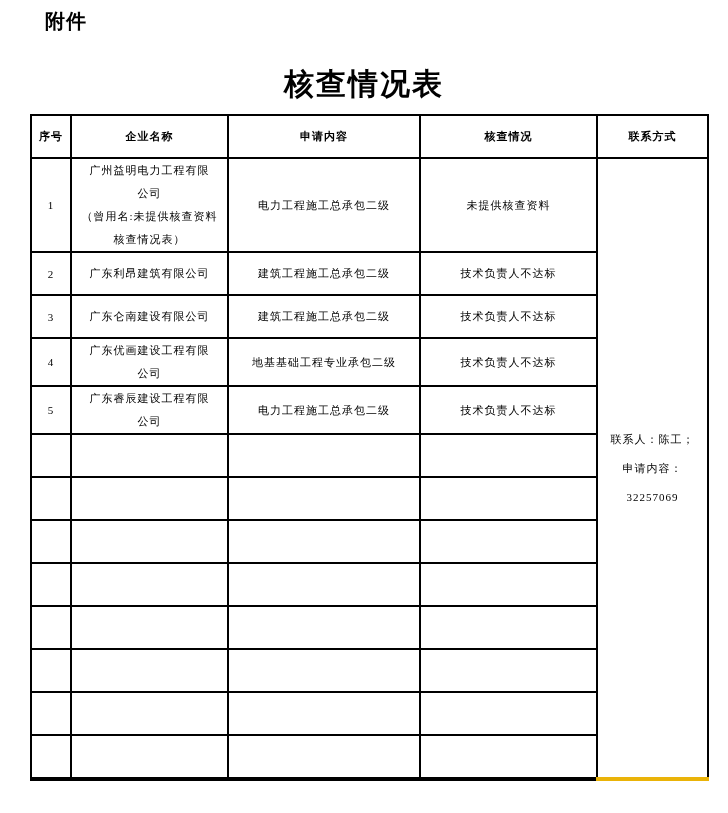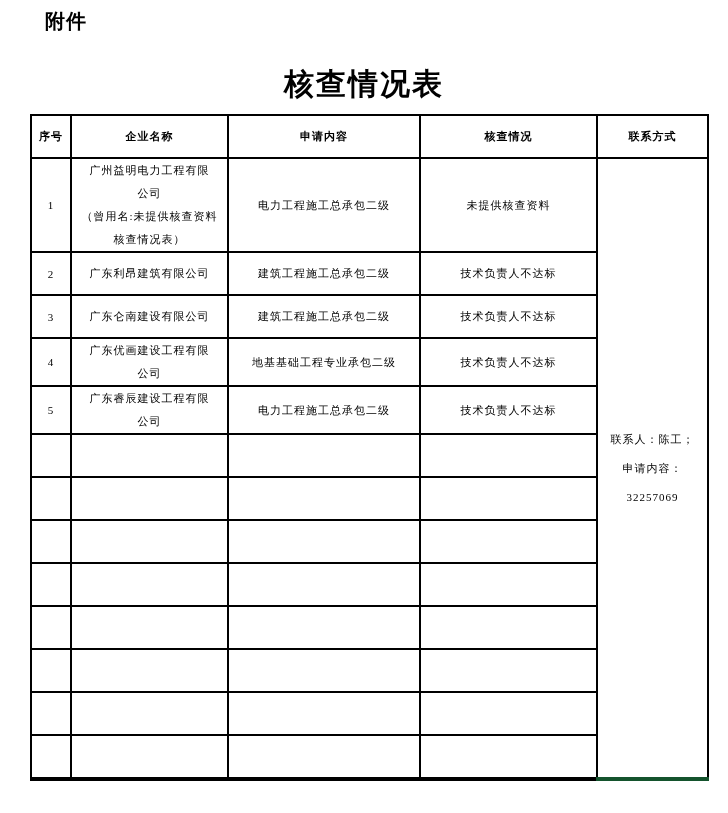--- a/index.html
+++ b/index.html
@@ -54,21 +54,21 @@
   }
   .check-table th {
     font-weight: 700;
     height: 41px;
   }
   tr.row-std td { height: 41px; }
   tr.row-tall td { height: 90px; border-radius: 18px; }
   td.company-name-cell div { line-height: 23px; }
   td.contact-cell {
     vertical-align: middle;
-    border-bottom: 4px solid #14532d;
+    border-bottom: 4px solid #eab308;
   }
   td.contact-cell div { line-height: 29px; }
 </style>
 </head>
 <body>
 
 <div class="attachment">附件</div>
 
 <h1 class="title">核查情况表</h1>
 

